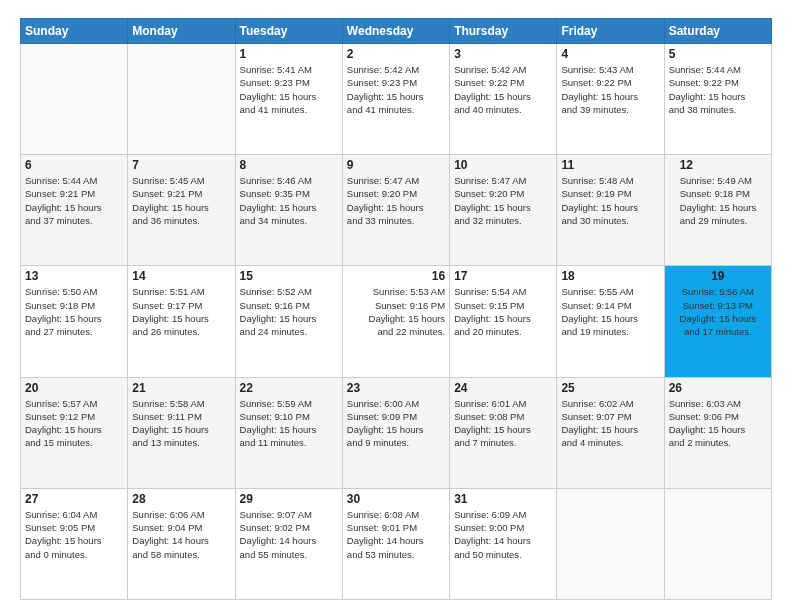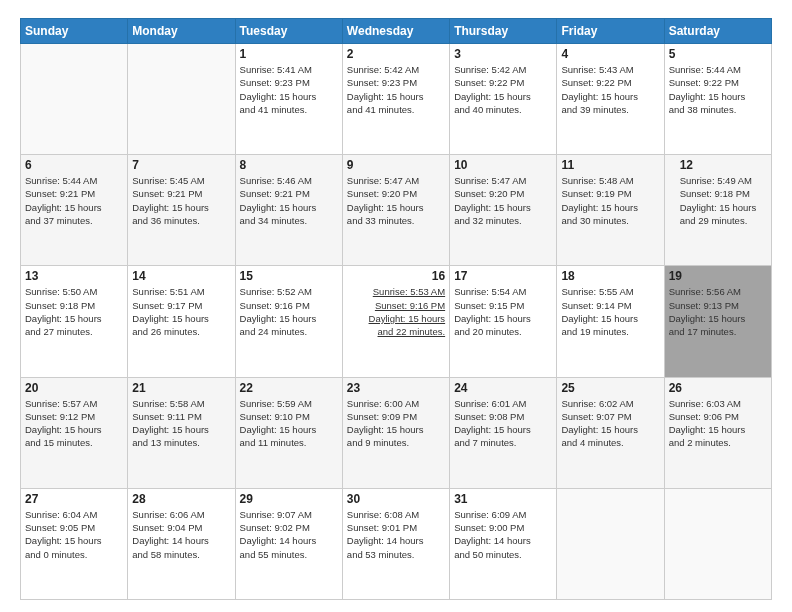--- a/index.html
+++ b/index.html
@@ -151,21 +151,21 @@
           <td style="background: rgb(245, 245, 245);">
             <div class="day-num">7</div>
             <div class="day-info" style="white-space: pre-line;">Sunrise: 5:45 AM
 Sunset: 9:21 PM
 Daylight: 15 hours
 and 36 minutes.</div>
           </td>
           <td style="background: rgb(245, 245, 245);">
             <div class="day-num">8</div>
             <div class="day-info" style="white-space: pre-line;">Sunrise: 5:46 AM
-Sunset: 9:21 PM
+Sunset: 9:35 PM
 Daylight: 15 hours
 and 34 minutes.</div>
           </td>
           <td style="background: rgb(245, 245, 245);">
             <div class="day-num">9</div>
             <div class="day-info" style="white-space: pre-line;">Sunrise: 5:47 AM
 Sunset: 9:20 PM
 Daylight: 15 hours
 and 33 minutes.</div>
           </td>
@@ -208,40 +208,40 @@
           </td>
           <td style="background: rgb(255, 255, 255);">
             <div class="day-num">15</div>
             <div class="day-info" style="white-space: pre-line;">Sunrise: 5:52 AM
 Sunset: 9:16 PM
 Daylight: 15 hours
 and 24 minutes.</div>
           </td>
           <td style="background: rgb(255, 255, 255); text-align: right;">
             <div class="day-num">16</div>
-            <div class="day-info" style="white-space: pre-line; text-decoration: underline;">Sunrise: 5:53 AM
+            <div class="day-info" style="white-space: pre-line;">Sunrise: 5:53 AM
 Sunset: 9:16 PM
 Daylight: 15 hours
 and 22 minutes.</div>
           </td>
           <td style="background: rgb(255, 255, 255);">
             <div class="day-num">17</div>
             <div class="day-info" style="white-space: pre-line;">Sunrise: 5:54 AM
 Sunset: 9:15 PM
 Daylight: 15 hours
 and 20 minutes.</div>
           </td>
           <td style="background: rgb(255, 255, 255);">
             <div class="day-num">18</div>
             <div class="day-info" style="white-space: pre-line;">Sunrise: 5:55 AM
 Sunset: 9:14 PM
 Daylight: 15 hours
 and 19 minutes.</div>
           </td>
-          <td style="background: #a3a3a3;">
+          <td style="background: #0ea5e9; text-align: center;">
             <div class="day-num">19</div>
             <div class="day-info" style="white-space: pre-line;">Sunrise: 5:56 AM
 Sunset: 9:13 PM
 Daylight: 15 hours
 and 17 minutes.</div>
           </td>
         </tr>
         <tr>
           <td style="background: rgb(245, 245, 245);">
             <div class="day-num">20</div>

